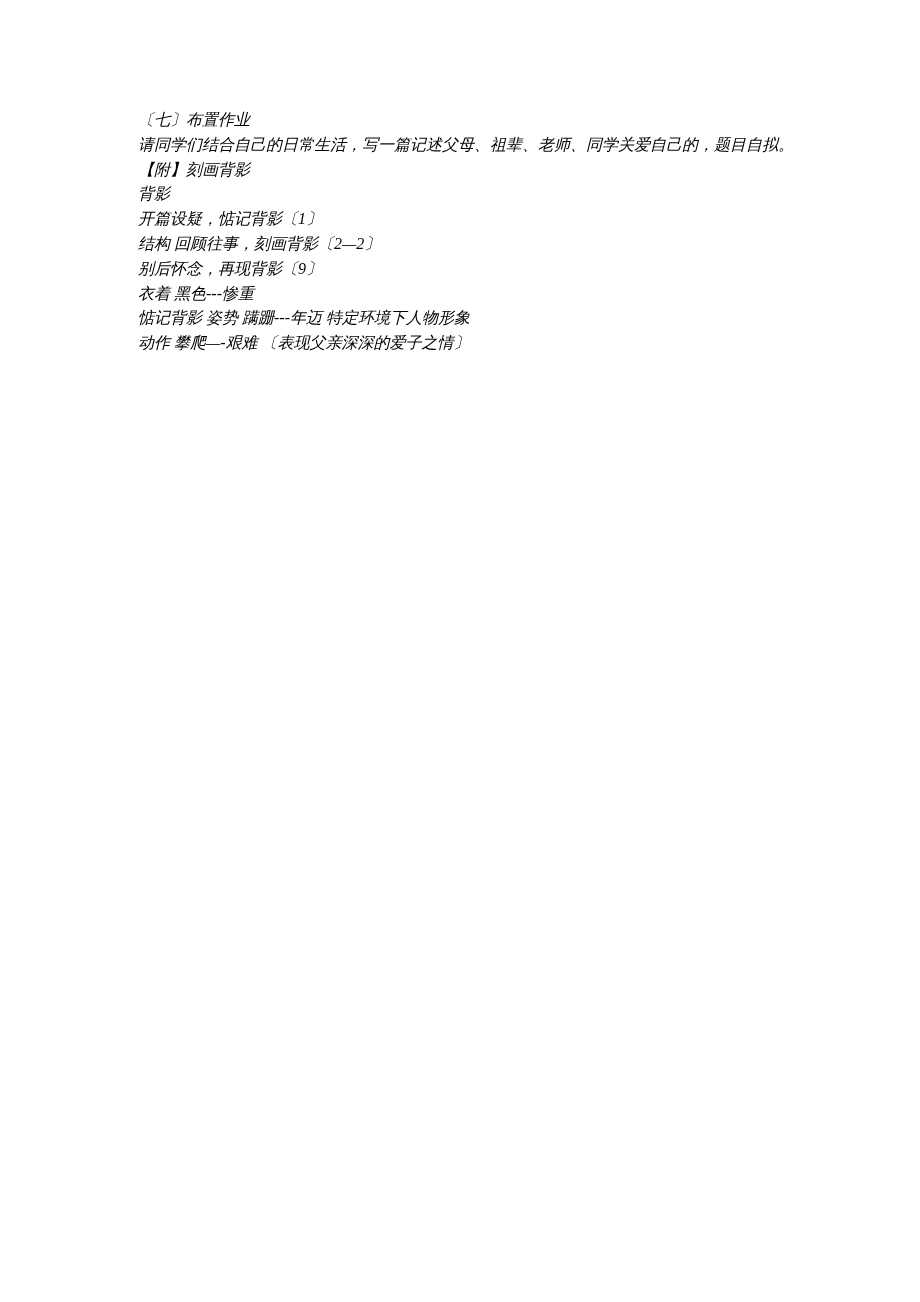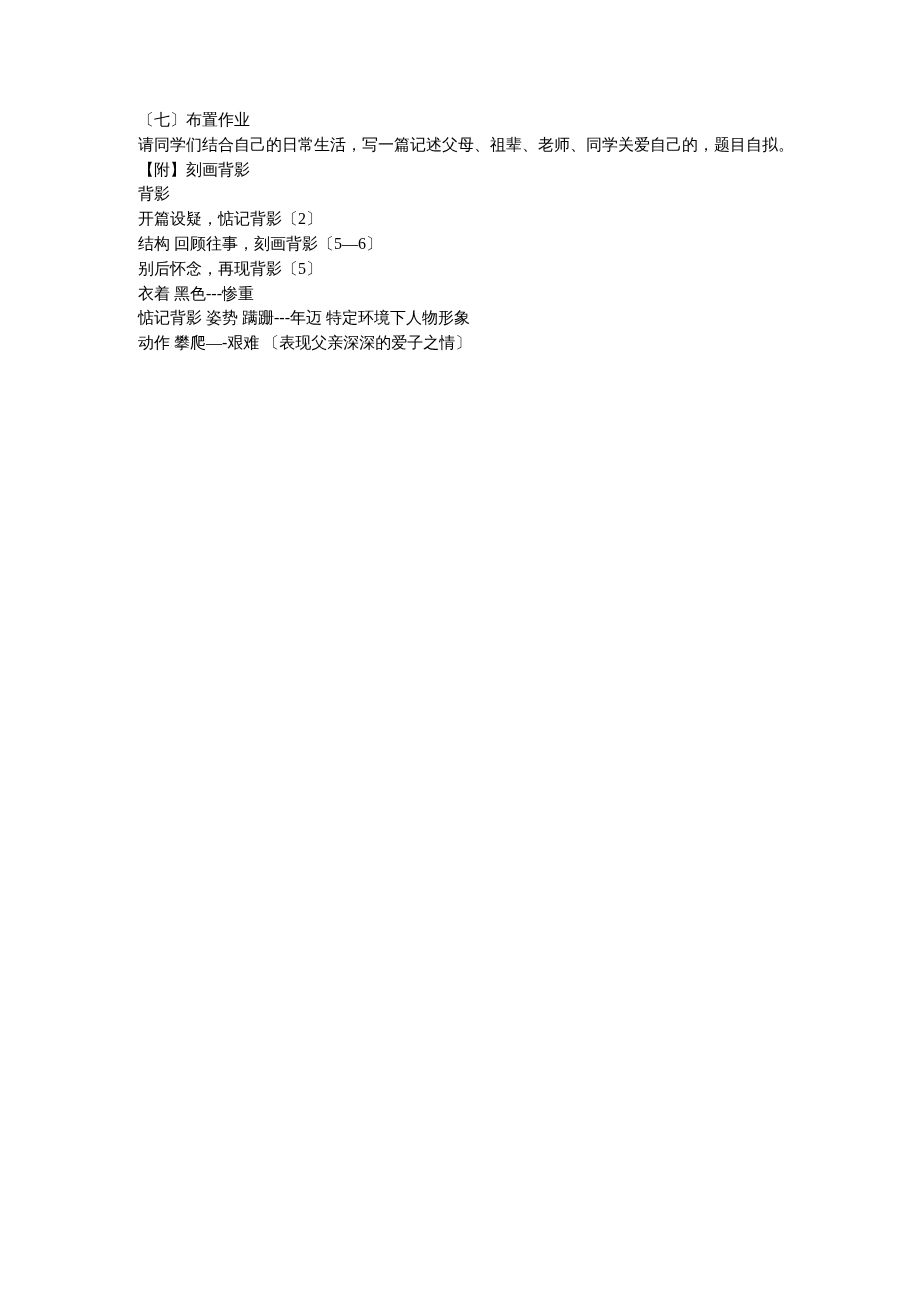--- a/index.html
+++ b/index.html
@@ -1,18 +1,19 @@
 <!DOCTYPE html>
 <html><head>
   <meta charset="utf-8">
   <style>
     * {
       margin: 0;
       padding: 0;
       box-sizing: border-box;
+      font-style: italic;
     }
     body {
       width: 920px;
       height: 1302px;
       background: #ffffff;
       font-family: "SimSun", "宋体", serif;
       font-size: 16px;
       color: #000000;
       line-height: 1.55;
       padding-top: 108px;
@@ -23,18 +24,18 @@
       white-space: nowrap;
     }
   </style>
 </head>
 <body>
 
 <div class="line">〔七〕布置作业</div>
 <div class="line">请同学们结合自己的日常生活，写一篇记述父母、祖辈、老师、同学关爱自己的，题目自拟。</div>
 <div class="line">【附】刻画背影</div>
 <div class="line">背影</div>
-<div class="line">开篇设疑，惦记背影〔2〕</div>
-<div class="line">结构 回顾往事，刻画背影〔5—6〕</div>
-<div class="line">别后怀念，再现背影〔5〕</div>
+<div class="line">开篇设疑，惦记背影〔1〕</div>
+<div class="line">结构 回顾往事，刻画背影〔2—2〕</div>
+<div class="line">别后怀念，再现背影〔9〕</div>
 <div class="line">衣着 黑色---惨重</div>
 <div class="line">惦记背影 姿势 蹒跚---年迈 特定环境下人物形象</div>
 <div class="line">动作 攀爬—-艰难 〔表现父亲深深的爱子之情〕</div>
 
 </body></html>

